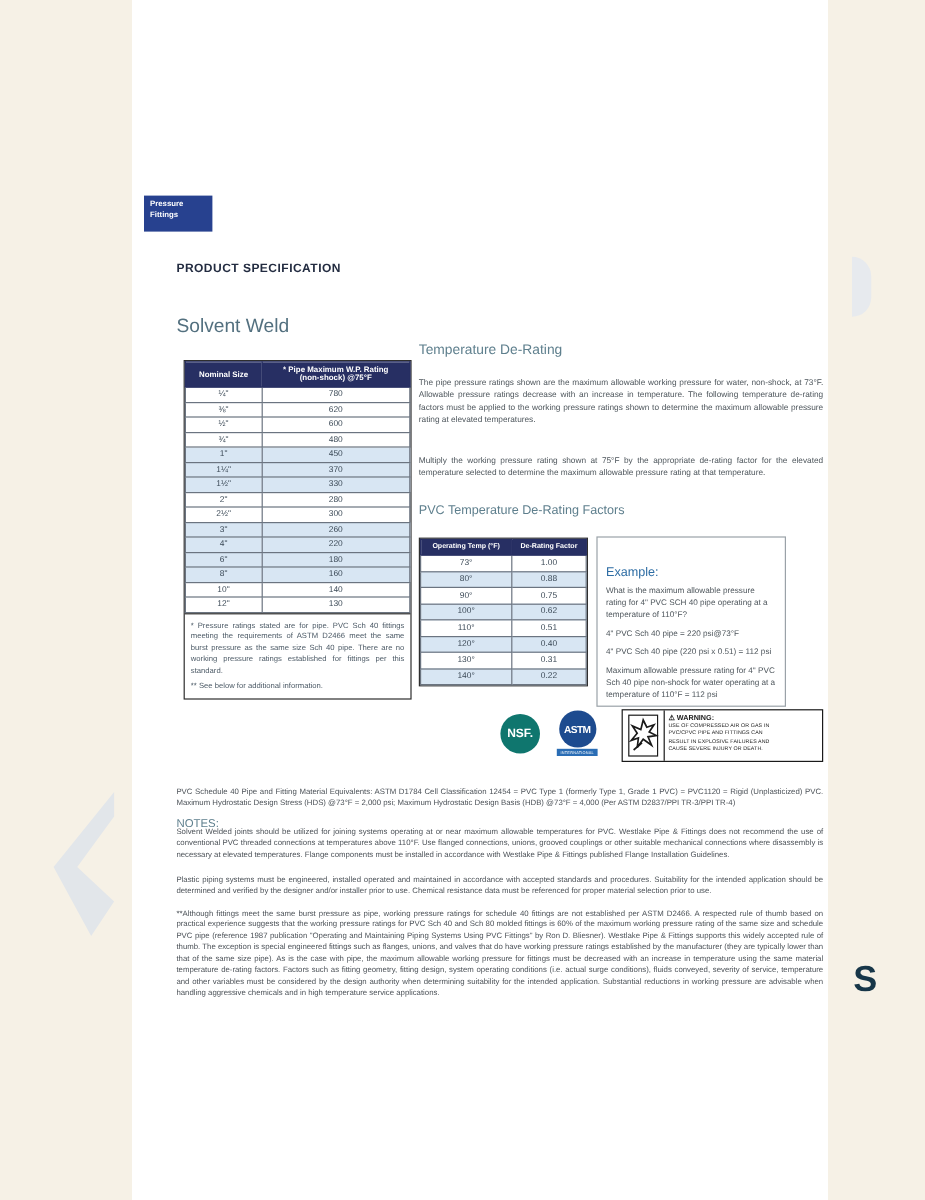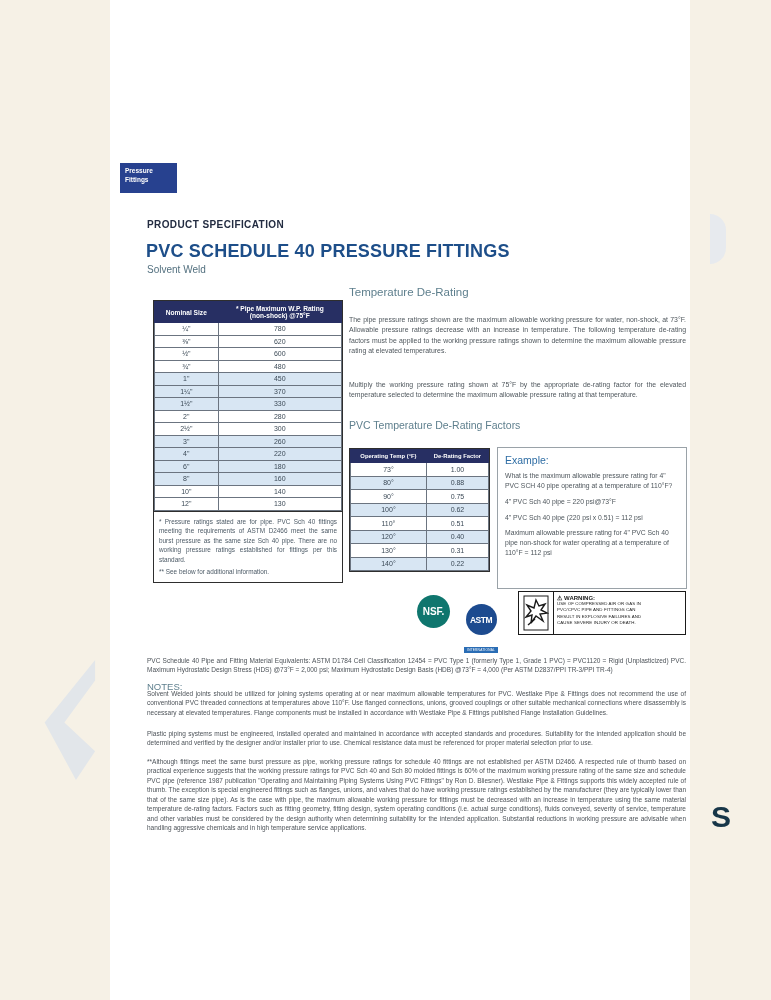--- a/index.html
+++ b/index.html
@@ -8,21 +8,21 @@
   .page{position:absolute;left:110px;top:0;width:580px;height:1000px;background:#ffffff;}
   .abs{position:absolute;}
 
   
   .tab{left:120px;top:163px;width:57px;height:30px;background:#27418f;color:#fff;
        font-size:6.5px;font-weight:bold;line-height:1.35;padding:4px 0 0 5px;box-sizing:border-box;}
 
   
   .eyebrow{left:147px;top:219px;font-size:10px;font-weight:bold;color:#232c41;letter-spacing:.4px;}
   .title{left:146px;top:241px;font-size:18px;font-weight:bold;color:#1d4e89;letter-spacing:.2px;}
-  .subtitle{left:147px;top:264px;font-size:10px;color:#53707f;}
+  .subtitle{left:147px;top:264px;font-size:16px;color:#53707f;}
 
   
   .ptable-box{left:153px;top:300px;width:190px;border:1.5px solid #2e2e2e;background:#fff;box-sizing:border-box;}
   table{border-collapse:collapse;width:100%;}
   .ptable th{background:#272f63;color:#fff;font-size:6.6px;font-weight:bold;padding:3px 2px;border:1px solid #272f63;}
   .ptable td{font-size:7px;color:#3c4a57;text-align:center;height:11.5px;border:1px solid #6b7480;padding:0;}
   tr.blue td{background:#d8e6f3;}
   .footnote{border-top:1.5px solid #2e2e2e;padding:5px 5px 6px 5px;font-size:6.4px;color:#4c5a66;
             line-height:1.5;text-align:justify;}
   .footnote .fn2{margin-top:2px;text-align:left;}
@@ -34,30 +34,30 @@
   .p1{left:349px;top:315px;width:337px;}
   .p2{left:349px;top:380px;width:337px;}
   .sec-head2{left:349px;top:419px;font-size:10.5px;}
 
   
   .dtable-box{left:349px;top:448px;width:141px;border:1.5px solid #2e2e2e;background:#fff;box-sizing:border-box;}
   .dtable th{background:#272f63;color:#fff;font-size:5.9px;font-weight:bold;padding:3px 1px;border:1px solid #272f63;}
   .dtable td{font-size:7px;color:#3c4a57;text-align:center;height:12.5px;border:1px solid #6b7480;padding:0;}
 
   
-  .example{left:497px;top:447px;width:190px;height:142px;border:1px solid #9aa2a8;box-sizing:border-box;
-           padding:6px 7px;background:#fff;}
+  .example{left:497px;top:447px;width:158px;height:142px;border:1px solid #9aa2a8;box-sizing:border-box;
+           padding:23px 7px;background:#fff;}
   .example-head{font-size:10.5px;color:#2e6da4;margin-bottom:5px;}
   .example p{margin:0 0 6px 0;font-size:6.8px;color:#4e565c;line-height:1.45;}
 
   
   .nsf{left:417px;top:595px;width:33px;height:33px;border-radius:50%;background:#0f766e;color:#fff;
        display:flex;align-items:center;justify-content:center;font-weight:bold;font-size:10px;}
   .astm{left:464px;top:592px;width:34px;text-align:center;}
-  .astm .circ{width:31px;height:31px;border-radius:50%;background:#1d4b8f;color:#fff;margin:12px auto;
+  .astm .circ{width:31px;height:31px;border-radius:50%;background:#1d4b8f;color:#fff;margin:0 auto;
        display:flex;align-items:center;justify-content:center;font-weight:bold;font-size:8.5px;letter-spacing:-.5px;}
   .astm .band{margin-top:1px;background:#2a6db5;color:#fff;font-size:3.2px;padding:1px 0;letter-spacing:.2px;}
   .warn{left:518px;top:591px;width:168px;height:44px;border:1.5px solid #1a1a1a;background:#fff;box-sizing:border-box;
         display:flex;}
   .warn .pict{width:34px;border-right:1.5px solid #1a1a1a;display:flex;align-items:center;justify-content:center;}
   .warn .wtxt{flex:1;padding:2px 3px;}
   .warn .wtitle{font-size:6px;font-weight:bold;color:#1a1a1a;}
   .warn .wline{font-size:4.4px;color:#1a1a1a;line-height:1.45;letter-spacing:.1px;}
 
   
@@ -83,21 +83,20 @@
   <div class="abs chevron"></div>
   <div class="abs halfmoon"></div>
   <div class="abs cutoff">S</div>
 
   <div class="abs tab">
     <div>Pressure</div>
     <div>Fittings</div>
   </div>
 
   <div class="abs eyebrow">PRODUCT SPECIFICATION</div>
-  <div class="abs title">PVC SCHEDULE 40 PRESSURE FITTINGS</div>
   <div class="abs subtitle">Solvent Weld</div>
 
   <div class="abs ptable-box">
     <table class="ptable">
       <thead>
         <tr>
           <th style="width:34%">Nominal Size</th>
           <th>
             <div>* Pipe Maximum W.P. Rating</div>
             <div>(non-shock) @75°F</div>

